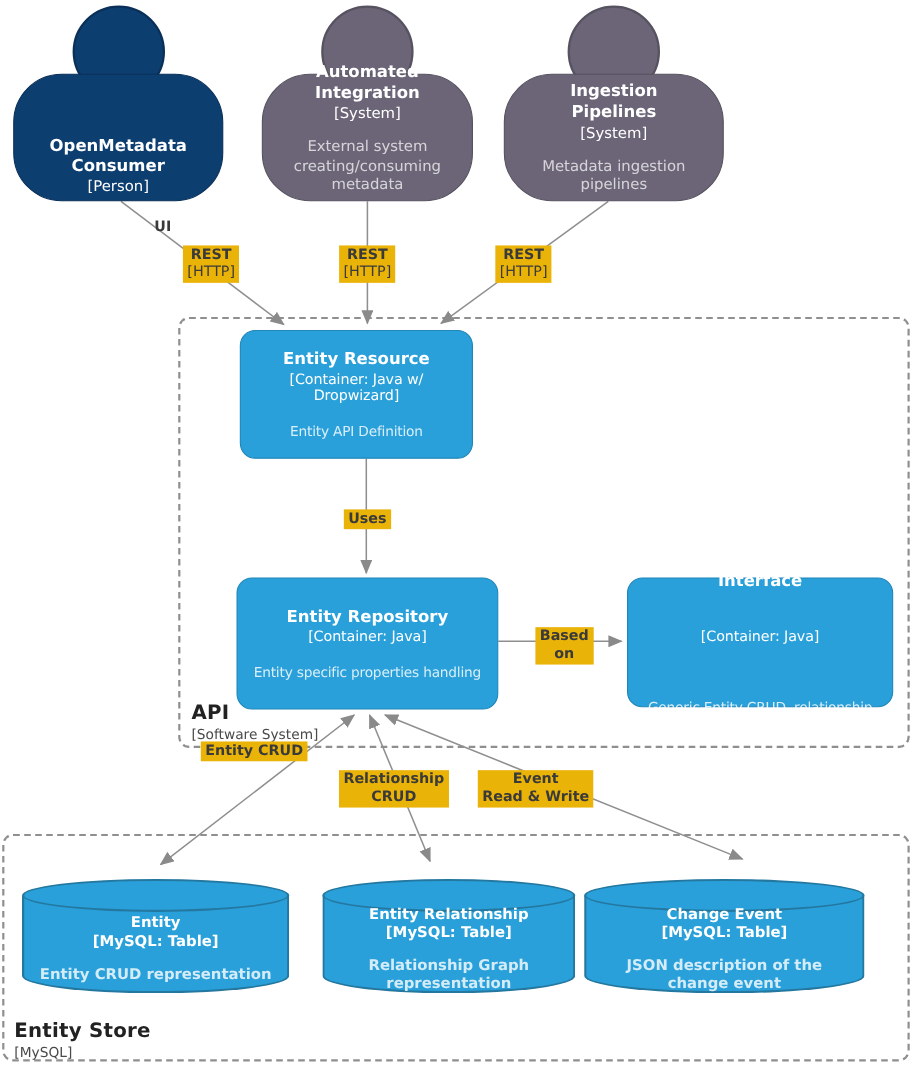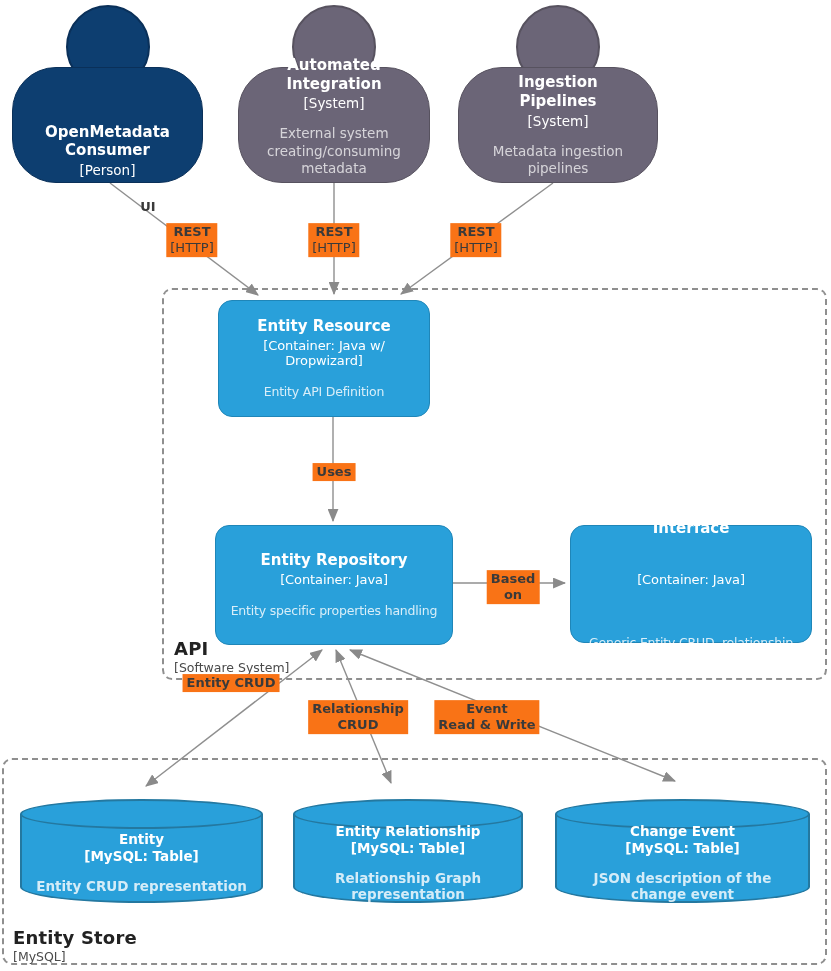--- a/index.html
+++ b/index.html
@@ -8,21 +8,21 @@
     font-family:"DejaVu Sans","Liberation Sans",sans-serif;
   }
   
   .boundary{position:absolute;border:2px dashed #8f8f8f;border-radius:10px;z-index:1;box-sizing:border-box;background:transparent;}
   .blabel{position:absolute;z-index:2;color:#222;}
   .btitle{font-size:18px;font-weight:bold;line-height:1.1;letter-spacing:.2px;}
   .bmeta{font-size:12.5px;color:#4a4a4a;margin-top:1px;}
   
   #edges{position:absolute;left:0;top:0;z-index:5;pointer-events:none;}
   
-  .elabel{position:absolute;transform:translate(-50%,-50%);z-index:20;background:#f97316;
+  .elabel{position:absolute;transform:translate(-50%,-50%);z-index:20;background:#eab308;
     padding:1px 4px;text-align:center;color:#3a3a3a;font-size:13px;font-weight:bold;line-height:1.22;white-space:nowrap;}
   .elabel .sub{font-weight:normal;}
   .elabel.nobg{background:transparent;}
   
   .person{position:absolute;z-index:10;}
   .person .head{position:absolute;left:50%;top:-62px;width:84px;height:84px;margin-left:-42px;
     border-radius:50%;background:#0d3e70;border:2px solid #0a3059;box-sizing:border-box;z-index:1;}
   .person .pbody{position:absolute;inset:0;border-radius:44px;background:#0d3e70;border:1px solid #0a3059;
     box-sizing:border-box;z-index:2;display:flex;flex-direction:column;justify-content:flex-end;align-items:center;
     text-align:center;color:#fff;padding:4px 8px;}
@@ -175,21 +175,21 @@
   <div class="cyl" style="left:293px;top:799px;width:230px;height:104px;">
     <div class="cyl-body"></div>
     <div class="cyl-top"></div>
     <div class="cyl-text">
       <div class="ctitle">Entity Relationship</div>
       <div class="cmeta">[MySQL: Table]</div>
       <div class="cdesc">Relationship Graph representation</div>
     </div>
   </div>
 
-  <div class="cyl" style="left:555px;top:799px;width:255px;height:104px;">
+  <div class="cyl" style="left:531px;top:799px;width:255px;height:104px;">
     <div class="cyl-body"></div>
     <div class="cyl-top"></div>
     <div class="cyl-text">
       <div class="ctitle">Change Event</div>
       <div class="cmeta">[MySQL: Table]</div>
       <div class="cdesc">JSON description of the change event</div>
     </div>
   </div>
 
 </div>

